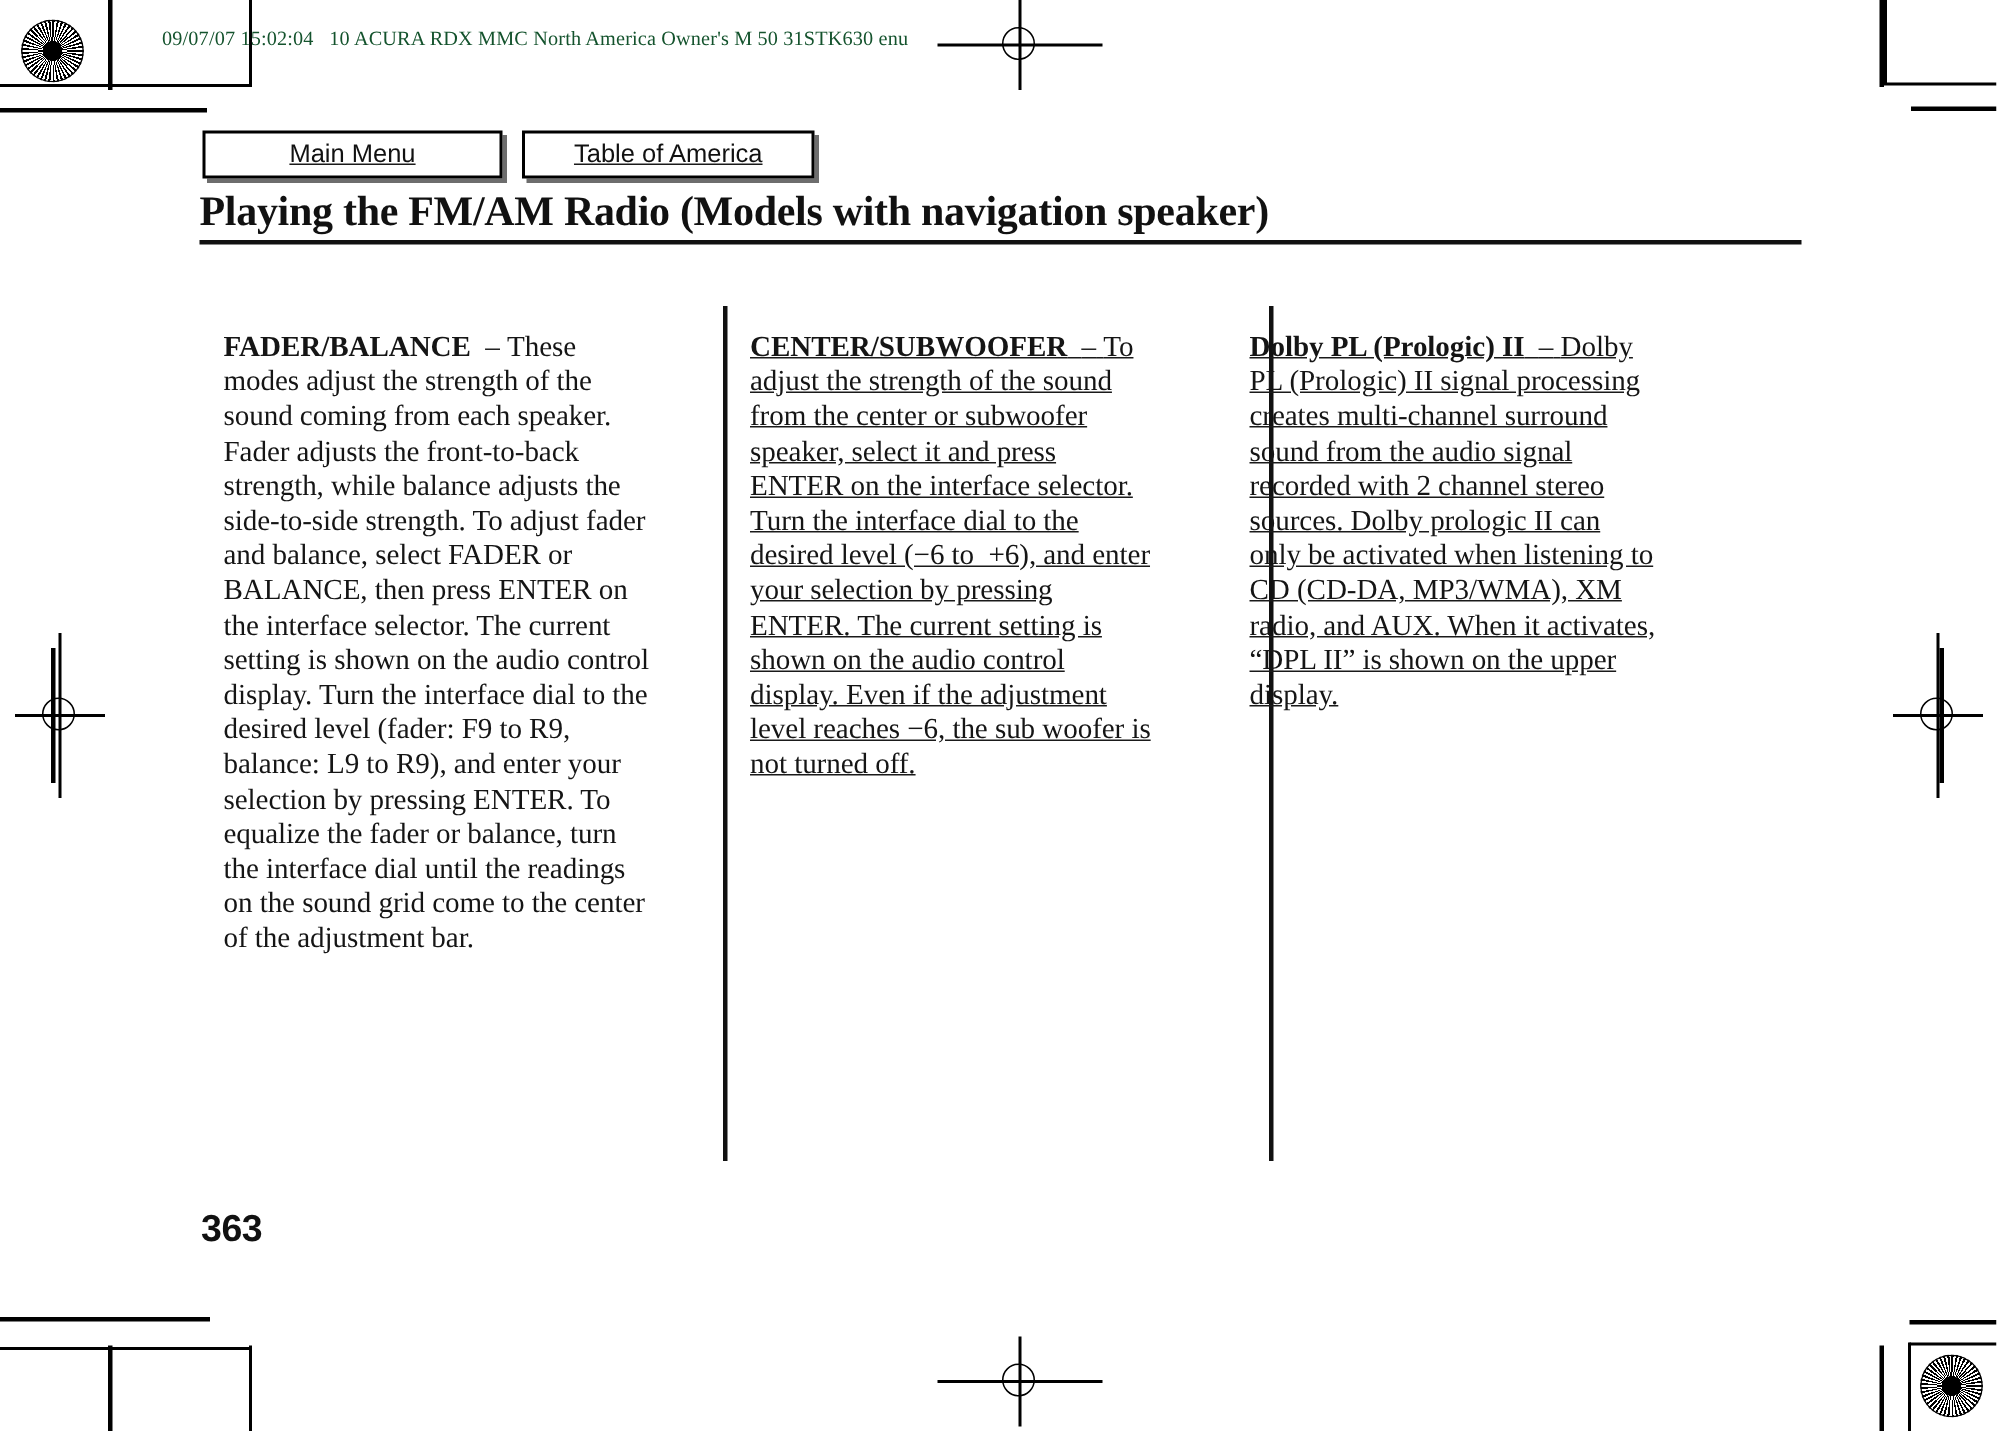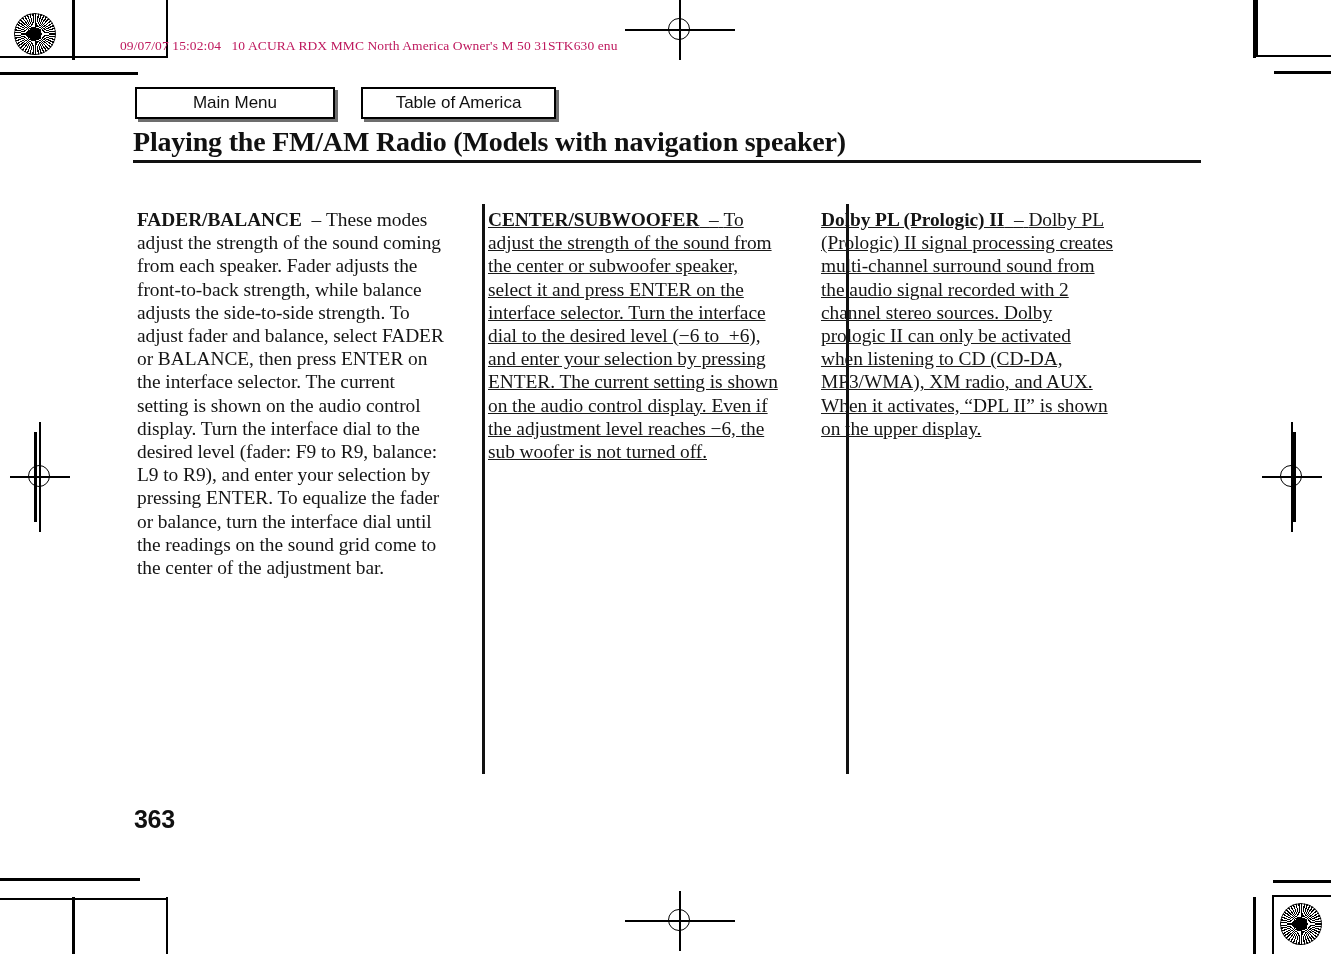--- a/index.html
+++ b/index.html
@@ -49,31 +49,30 @@
   .crosshair.wide .ring { left: 43px; }
   .crosshair.wide .vl { left: 54px; }
   .crosshair.tall { height: 110px; }
   .crosshair.tall .vl { height: 110px; }
   .crosshair.tall .ring { top: 43px; }
   .crosshair.tall .hl { top: 54px; }
 
   
   .slug {
     position: absolute;
-    left: 120px; top: 18px;
+    left: 108px; top: 18px;
     font-family: "Liberation Serif", "DejaVu Serif", serif;
     font-size: 13.5px;
     letter-spacing: 0.1px;
-    color: #be185d;
+    color: #14532d;
     white-space: pre;
-    margin-top: 20px;
-  }
-
-  
-  .navbar { position: absolute; left: 135px; top: 87px; display: flex; gap: 26px; }
+  }
+
+  
+  .navbar { position: absolute; left: 135px; top: 87px; display: flex; gap: 13px; text-decoration: underline; }
   .navbtn {
     border: 2.5px solid #000;
     background: #fff;
     box-shadow: 3px 3px 0 0 #6d6d6d;
     padding: 3px 16px 4px 16px;
     font-family: "Liberation Sans", "DejaVu Sans", sans-serif;
     font-size: 17px;
     color: #111;
     text-align: center;
     line-height: 1.25;
@@ -120,21 +119,21 @@
     position: absolute;
     width: 2.5px;
     background: #111;
     top: 0;
     height: 570px;
   }
   .col-div.d1 { left: 349px; }
   .col-div.d2 { left: 713px; }
 
   .col p {
-    margin: 4px;
+    margin: 16px;
     font-family: "Liberation Serif", "DejaVu Serif", serif;
     font-size: 19.4px;
     line-height: 23.2px;
     color: #151515;
     text-align: left;
     letter-spacing: -0.05px;
   }
   .col .lead { font-weight: bold; }
   .col .dash { font-weight: normal; }
 

